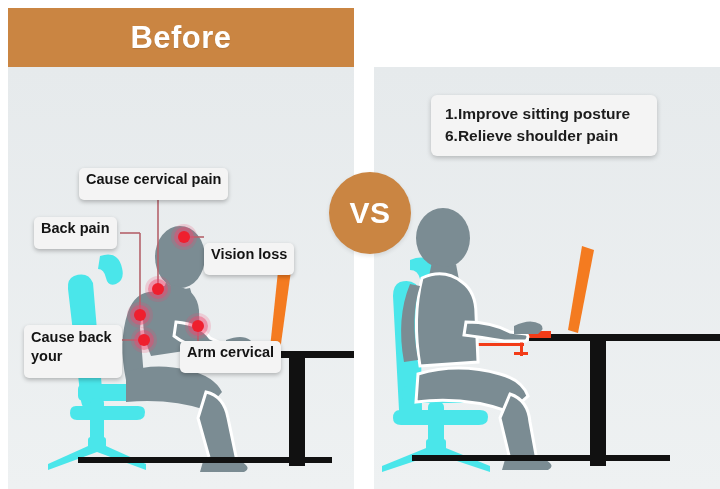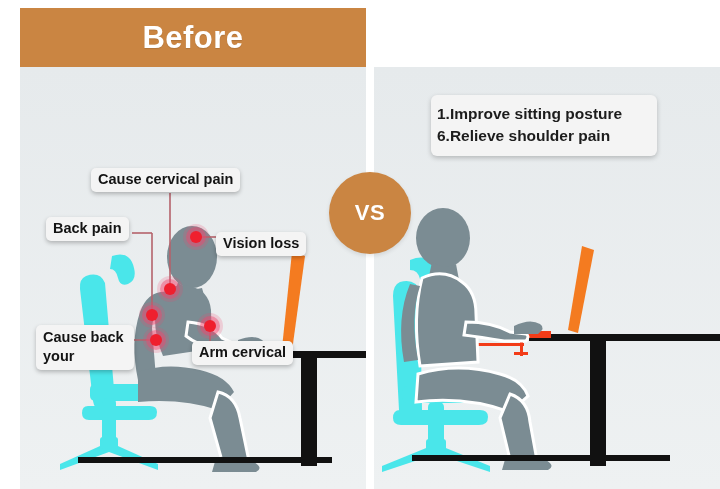--- a/index.html
+++ b/index.html
@@ -13,21 +13,21 @@
     position:relative;
     width:720px;height:489px;
     background:#ffffff;
   }
   .panel{
     position:absolute;
     top:0;
     width:346px;height:489px;
     overflow:hidden;
   }
-  .panel-left{left:8px;margin-left:12px;}
+  .panel-left{left:8px;}
   .panel-right{left:374px;}
   .panel-body{
     position:absolute;
     left:0;top:67px;
     width:100%;height:422px;
     background:#eef1f2;
   }
   .header{
     position:absolute;
     left:0;top:8px;
@@ -46,57 +46,57 @@
     position:absolute;
     left:329px;top:172px;
     width:82px;height:82px;
     border-radius:50%;
     background:#ca8542;
     display:flex;align-items:center;justify-content:center;
     z-index:40;
     box-shadow:0 2px 4px rgba(0,0,0,.10);
   }
   .vs-text{
-    color:#ffffff;font-size:22px;font-weight:bold;letter-spacing:0.5px;
+    color:#ffffff;font-size:30px;font-weight:bold;letter-spacing:0.5px;
   }
   .tips-box{
     position:absolute;
     left:57px;top:95px;
     width:226px;
     background:#f4f4f4;
     border-radius:6px;
     padding:8px 0 9px 0;
     box-shadow:0 2px 5px rgba(0,0,0,.22);
     z-index:30;
   }
   .tip{
     font-size:15.5px;
     font-weight:bold;
     color:#1c1c1c;
     line-height:22px;
-    padding-left:6px;
+    padding-left:14px;
     white-space:nowrap;
   }
   .scene{position:absolute;left:0;top:0;width:346px;height:489px;}
   .label{
     position:absolute;
     background:#f4f4f4;
     border-radius:5px;
     box-shadow:0 2px 4px rgba(0,0,0,.25);
     font-size:14.5px;
     font-weight:bold;
     color:#141414;
-    padding:3px 7px 4px 7px;
+    padding:3px 7px 12px 7px;
     white-space:nowrap;
     z-index:25;
     line-height:17px;
   }
   .lbl-cervical{left:71px;top:168px;}
   .lbl-back{left:26px;top:217px;}
-  .lbl-vision{left:196px;top:232px;}
+  .lbl-vision{left:196px;top:243px;}
   .lbl-causeback{left:16px;top:325px;white-space:normal;width:84px;line-height:19px;}
   .lbl-arm{left:172px;top:341px;}
   .hotspot{
     position:absolute;
     width:12px;height:12px;border-radius:50%;
     background:#ef1f2e;
     box-shadow:0 0 0 4px rgba(240,70,110,.45),0 0 0 7px rgba(240,70,110,.20);
     z-index:24;
   }
 </style>

